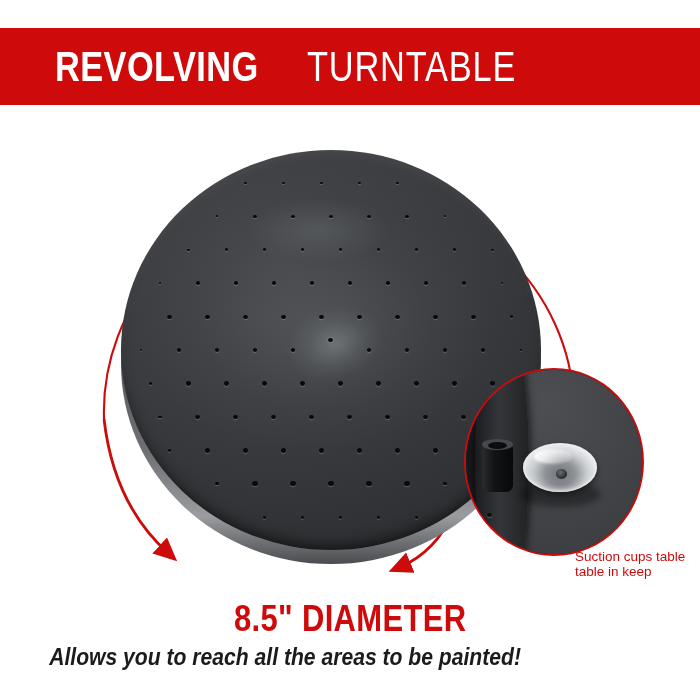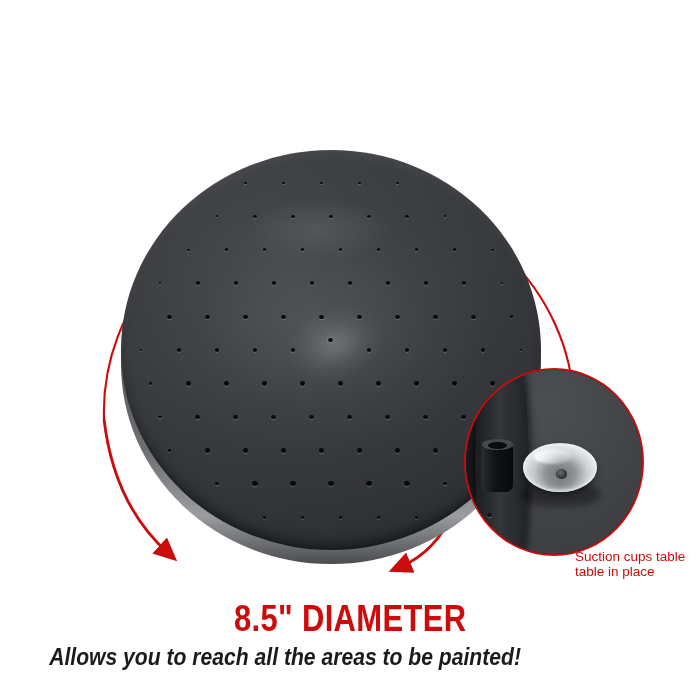--- a/index.html
+++ b/index.html
@@ -160,20 +160,25 @@
     color:#1b1b1b;font-size:24px;line-height:1;font-weight:700;
     font-style:italic;font-stretch:condensed;
   }
   .subline span{display:inline-block;transform:scaleX(.88);}
 </style>
 </head>
 <body>
 
 <div class="stage">
 
+  <div class="banner">
+    <div class="banner-text">
+      <span class="ttl-bold">REVOLVING</span><span class="ttl-light">TURNTABLE</span>
+    </div>
+  </div>
 
   <div class="product">
 
     <svg class="arc-svg" viewBox="0 0 700 490">
       <defs>
         <marker id="ah" markerWidth="9" markerHeight="9" refX="4" refY="4.5" orient="auto" markerUnits="strokeWidth">
           <path d="M0,0.6 L8.4,4.5 L0,8.4 z" fill="#cc0b0b"></path>
         </marker>
       </defs>
 
@@ -300,21 +305,21 @@
         <div class="cup">
           <div class="cup-shine"></div>
           <div class="cup-nub"></div>
         </div>
       </div>
     </div>
   </div>
 
   <div class="callout">
     <span>Suction cups table</span>
-    <span>table in place</span>
+    <span>table in keep</span>
   </div>
 
   <div class="headline">
     <span>8.5" DIAMETER</span>
   </div>
   <div class="subline">
     <span>Allows you to reach all the areas to be painted!</span>
   </div>
 
 </div>

